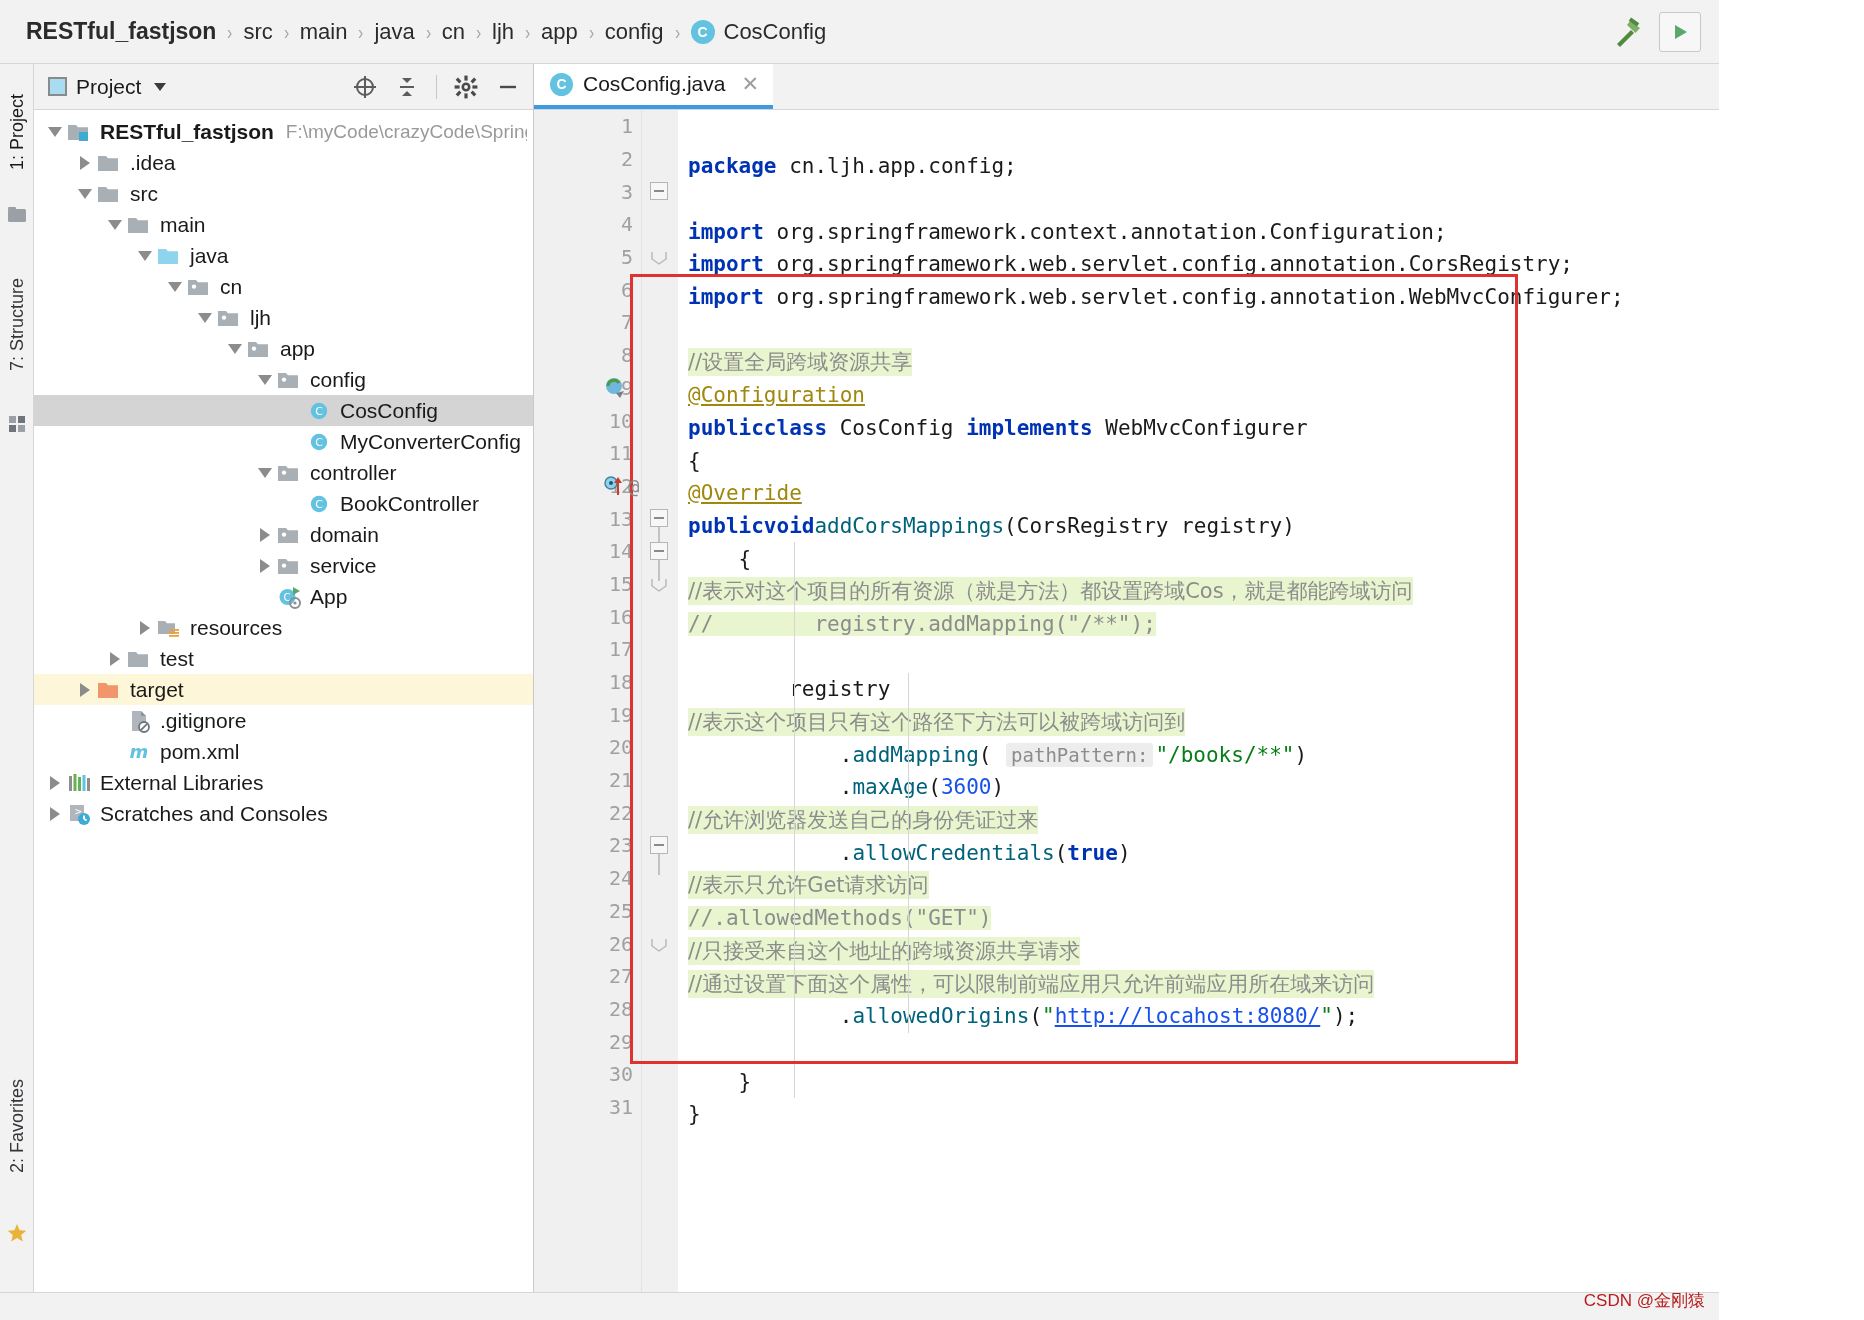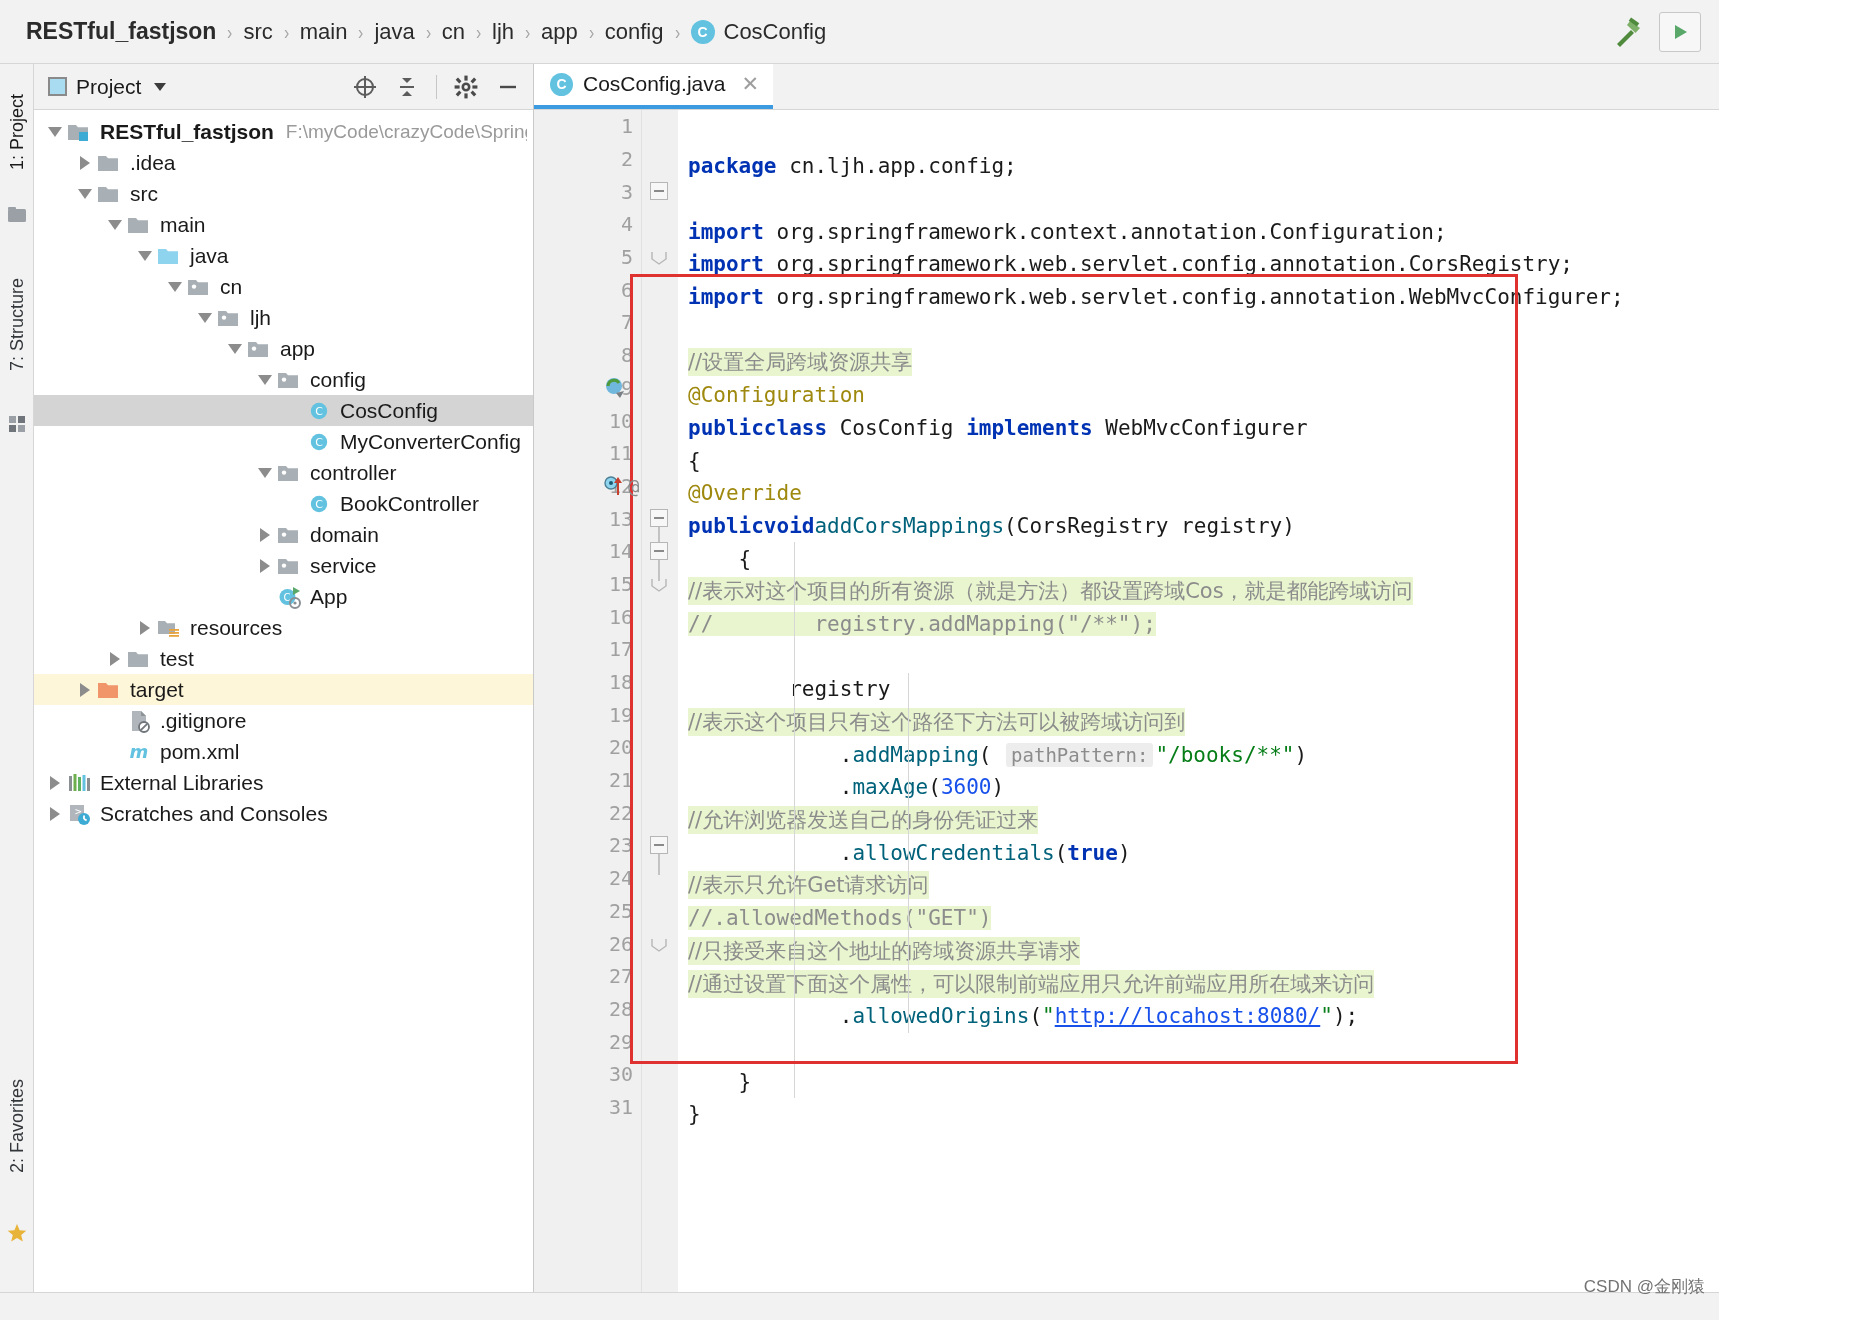--- a/index.html
+++ b/index.html
@@ -210,21 +210,21 @@
     margin-top: 40px;
   }
   .cline {
     height: 32.7px; display: flex; align-items: center;
     font-size: 21px; white-space: pre;
     font-family: "DejaVu Sans Mono", monospace;
     color: #1a1a1a; padding-left: 10px;
   }
   .cline .hlcomment { background: #e8f5cf; }
   .kw   { color: #0033b3; font-weight: bold; }
-  .anno { color: #9e880d; }
+  .anno { color: #9e880d; text-decoration: underline; }
   .str  { color: #067d17; }
   .num  { color: #1750eb; }
   .meth { color: #00627a; }
   .cmt  { color: #8c8c8c; }
   .cmt-cn { color: #8c8c8c; font-family: "DejaVu Sans", sans-serif; }
   .hint {
     background: #ededed; color: #8c8c8c; font-size: 19px;
     border-radius: 3px; padding: 1px 5px; margin: 0 2px;
     font-family: "DejaVu Sans Mono", monospace;
   }
@@ -242,22 +242,22 @@
   }
 
   
   .bottomstrip {
     height: 28px; flex: 0 0 28px;
     background: #f2f2f2;
     border-top: 1px solid #d6d6d6;
     position: relative;
   }
   .watermark {
-    position: absolute; right: 14px; bottom: 22px;
-    font-size: 17px; color: #737373;
+    position: absolute; right: 14px; bottom: 8px;
+    font-size: 17px; color: #b91c1c;
     font-family: "Liberation Sans", sans-serif;
     margin-left: 8px;
   }
 </style>
 </head>
 <body>
 
 <div id="app">
 
   <div class="navbar">

